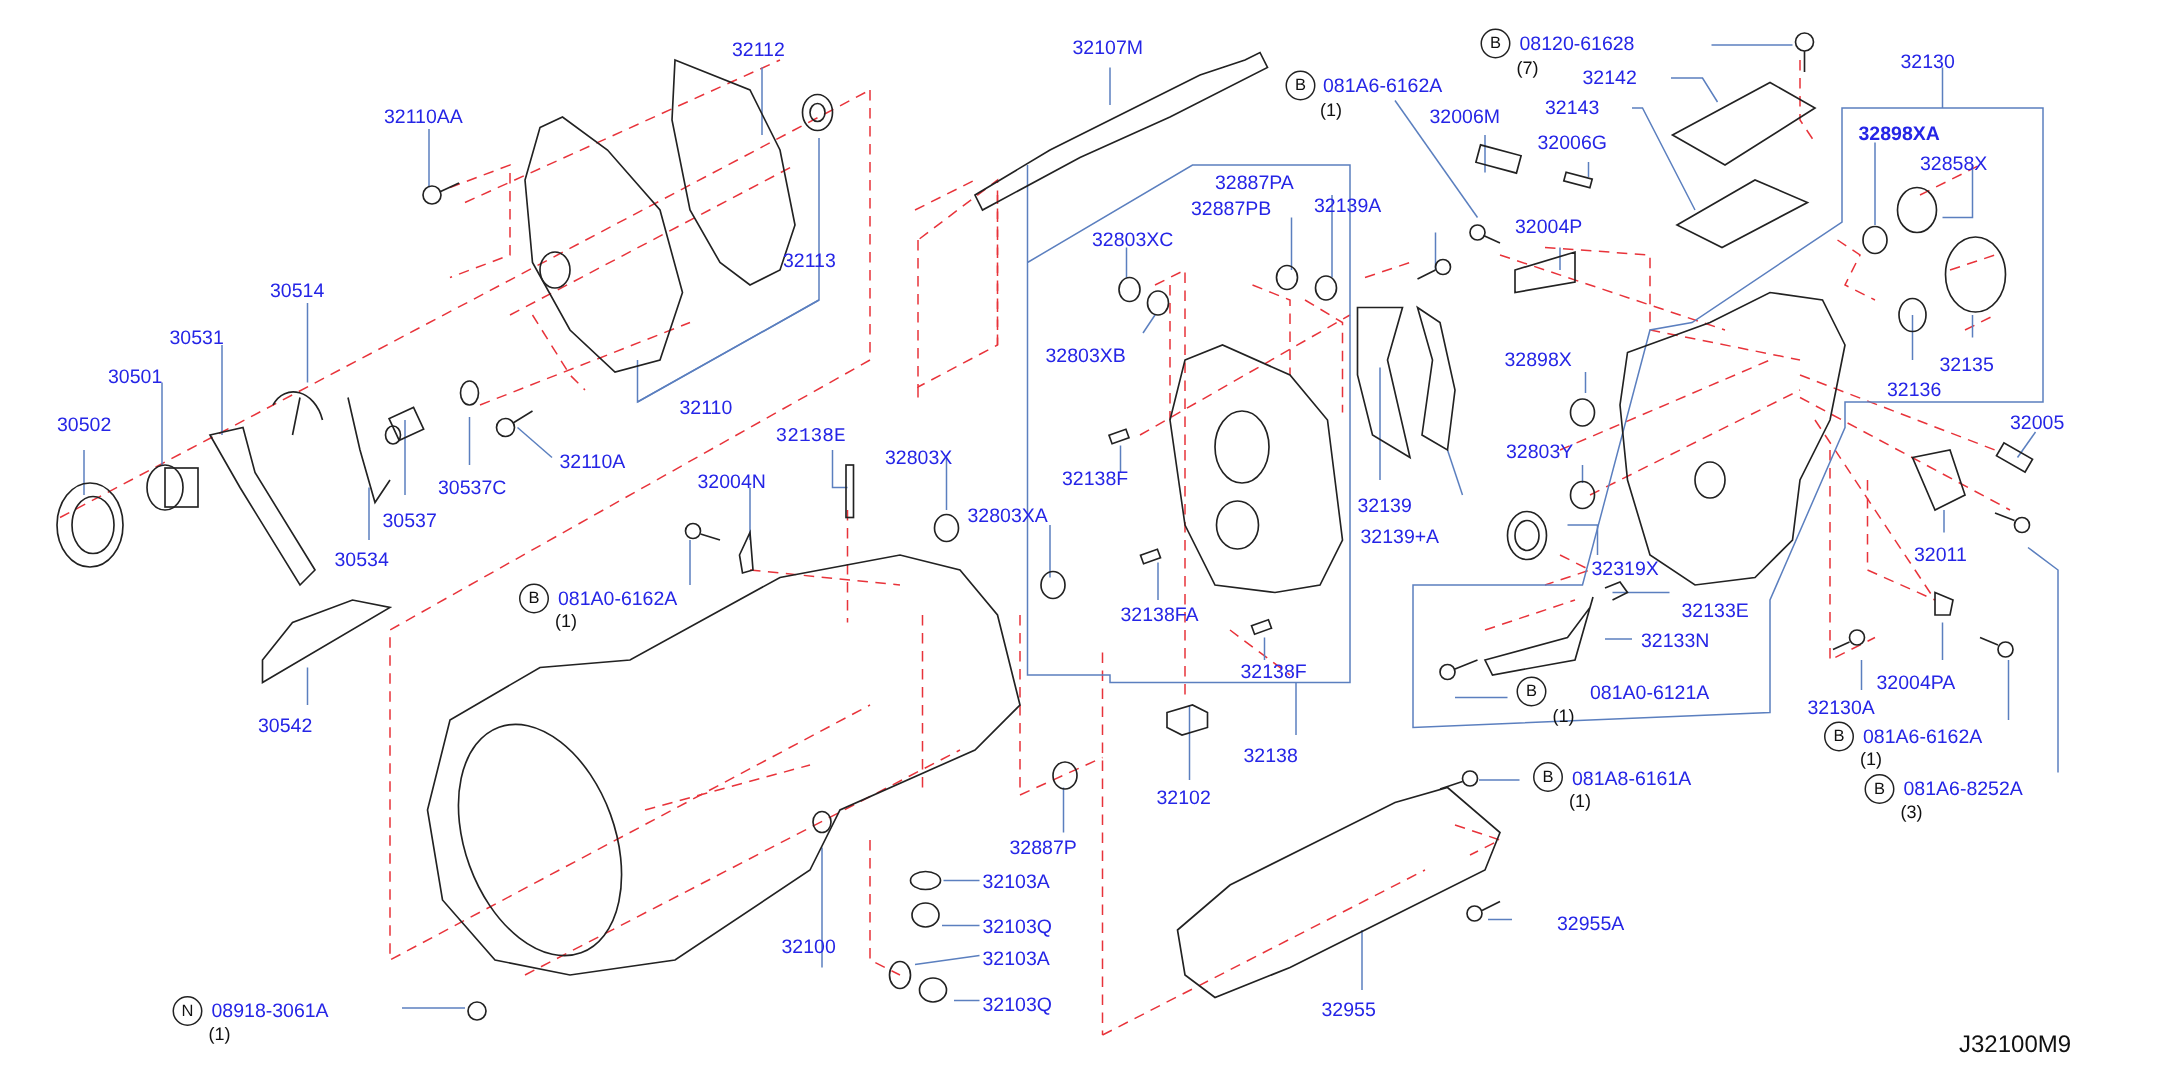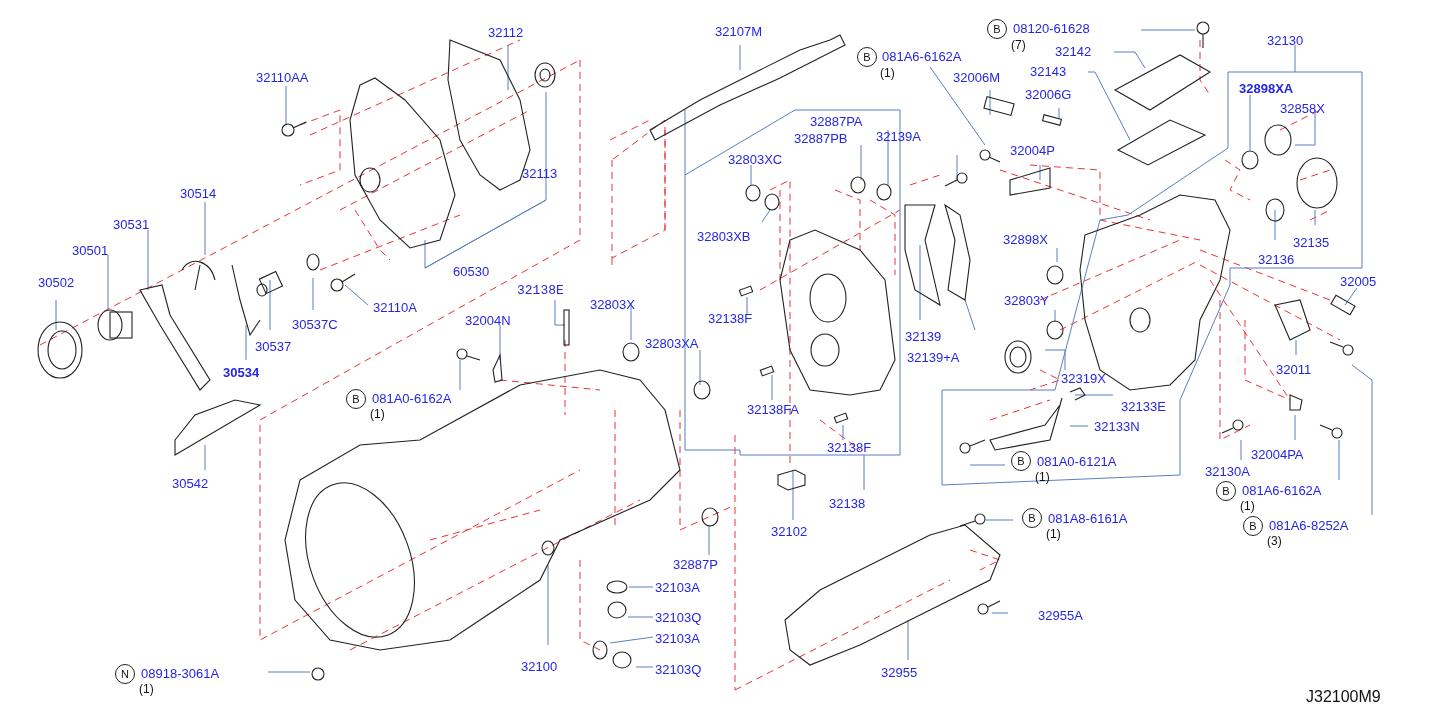--- a/index.html
+++ b/index.html
@@ -300,45 +300,45 @@
 
 
 <span class="lbl" style="left:488px;top:26px;">32112</span>
 <span class="lbl" style="left:715px;top:25px;">32107M</span>
 <span class="lbl" style="left:256px;top:71px;">32110AA</span>
 <span class="lbl" style="left:522px;top:167px;">32113</span>
 <span class="lbl" style="left:180px;top:187px;">30514</span>
 <span class="lbl" style="left:113px;top:218px;">30531</span>
 <span class="lbl" style="left:72px;top:244px;">30501</span>
 <span class="lbl" style="left:38px;top:276px;">30502</span>
-<span class="lbl" style="left:453px;top:265px;">60530</span>
+<span class="lbl" style="left:453px;top:265px;">32110</span>
 <span class="lbl" style="left:292px;top:318px;">30537C</span>
 <span class="lbl" style="left:373px;top:301px;">32110A</span>
 <span class="lbl" style="left:255px;top:340px;">30537</span>
-<span class="lbl" style="left:223px;top:366px;font-weight:bold;">30534</span>
+<span class="lbl" style="left:223px;top:366px;">30534</span>
 <span class="lbl" style="left:172px;top:477px;">30542</span>
 <span class="lbl" style="left:517px;top:284px;font-family:Liberation Mono, monospace;">32138E</span>
 <span class="lbl" style="left:590px;top:298px;">32803X</span>
 <span class="lbl" style="left:465px;top:314px;">32004N</span>
 <span class="lbl" style="left:645px;top:337px;">32803XA</span>
 <span class="lbl" style="left:810px;top:115px;">32887PA</span>
 <span class="lbl" style="left:794px;top:132px;">32887PB</span>
 <span class="lbl" style="left:728px;top:153px;">32803XC</span>
 <span class="lbl" style="left:697px;top:230px;">32803XB</span>
 <span class="lbl" style="left:708px;top:312px;">32138F</span>
 <span class="lbl" style="left:747px;top:403px;">32138FA</span>
 <span class="lbl" style="left:827px;top:441px;">32138F</span>
 <span class="lbl" style="left:829px;top:497px;">32138</span>
 <span class="lbl" style="left:771px;top:525px;">32102</span>
 <span class="lbl" style="left:673px;top:558px;">32887P</span>
 <span class="lbl" style="left:655px;top:581px;">32103A</span>
 <span class="lbl" style="left:655px;top:611px;">32103Q</span>
 <span class="lbl" style="left:655px;top:632px;">32103A</span>
 <span class="lbl" style="left:655px;top:663px;">32103Q</span>
-<span class="lbl" style="left:521px;top:660px;">32100</span>
+<span class="lbl" style="left:521px;top:624px;">32100</span>
 <span class="lbl" style="left:881px;top:666px;">32955</span>
 <span class="lbl" style="left:1038px;top:609px;">32955A</span>
 <span class="lbl" style="left:953px;top:71px;">32006M</span>
 <span class="lbl" style="left:1025px;top:88px;">32006G</span>
 <span class="lbl" style="left:876px;top:130px;">32139A</span>
 <span class="lbl" style="left:1010px;top:144px;">32004P</span>
 <span class="lbl" style="left:905px;top:330px;">32139</span>
 <span class="lbl" style="left:907px;top:351px;">32139+A</span>
 <span class="lbl" style="left:1055px;top:45px;">32142</span>
 <span class="lbl" style="left:1030px;top:65px;">32143</span>
@@ -368,21 +368,21 @@
   <span class="lbl" style="left:882px;top:50px;">081A6-6162A</span>
   <span class="qty" style="left:880px;top:66px;">(1)</span>
 </div>
 <div>
   <span class="badge" style="left:346px;top:389px;">B</span>
   <span class="lbl" style="left:372px;top:392px;">081A0-6162A</span>
   <span class="qty" style="left:370px;top:407px;">(1)</span>
 </div>
 <div>
   <span class="badge" style="left:1011px;top:451px;">B</span>
-  <span class="lbl" style="left:1037px;top:455px;text-align:center;">081A0-6121A</span>
+  <span class="lbl" style="left:1060px;top:455px;text-align:center;">081A0-6121A</span>
   <span class="qty" style="left:1035px;top:470px;">(1)</span>
 </div>
 <div>
   <span class="badge" style="left:1022px;top:508px;">B</span>
   <span class="lbl" style="left:1048px;top:512px;">081A8-6161A</span>
   <span class="qty" style="left:1046px;top:527px;">(1)</span>
 </div>
 <div>
   <span class="badge" style="left:1216px;top:481px;">B</span>
   <span class="lbl" style="left:1242px;top:484px;">081A6-6162A</span>

